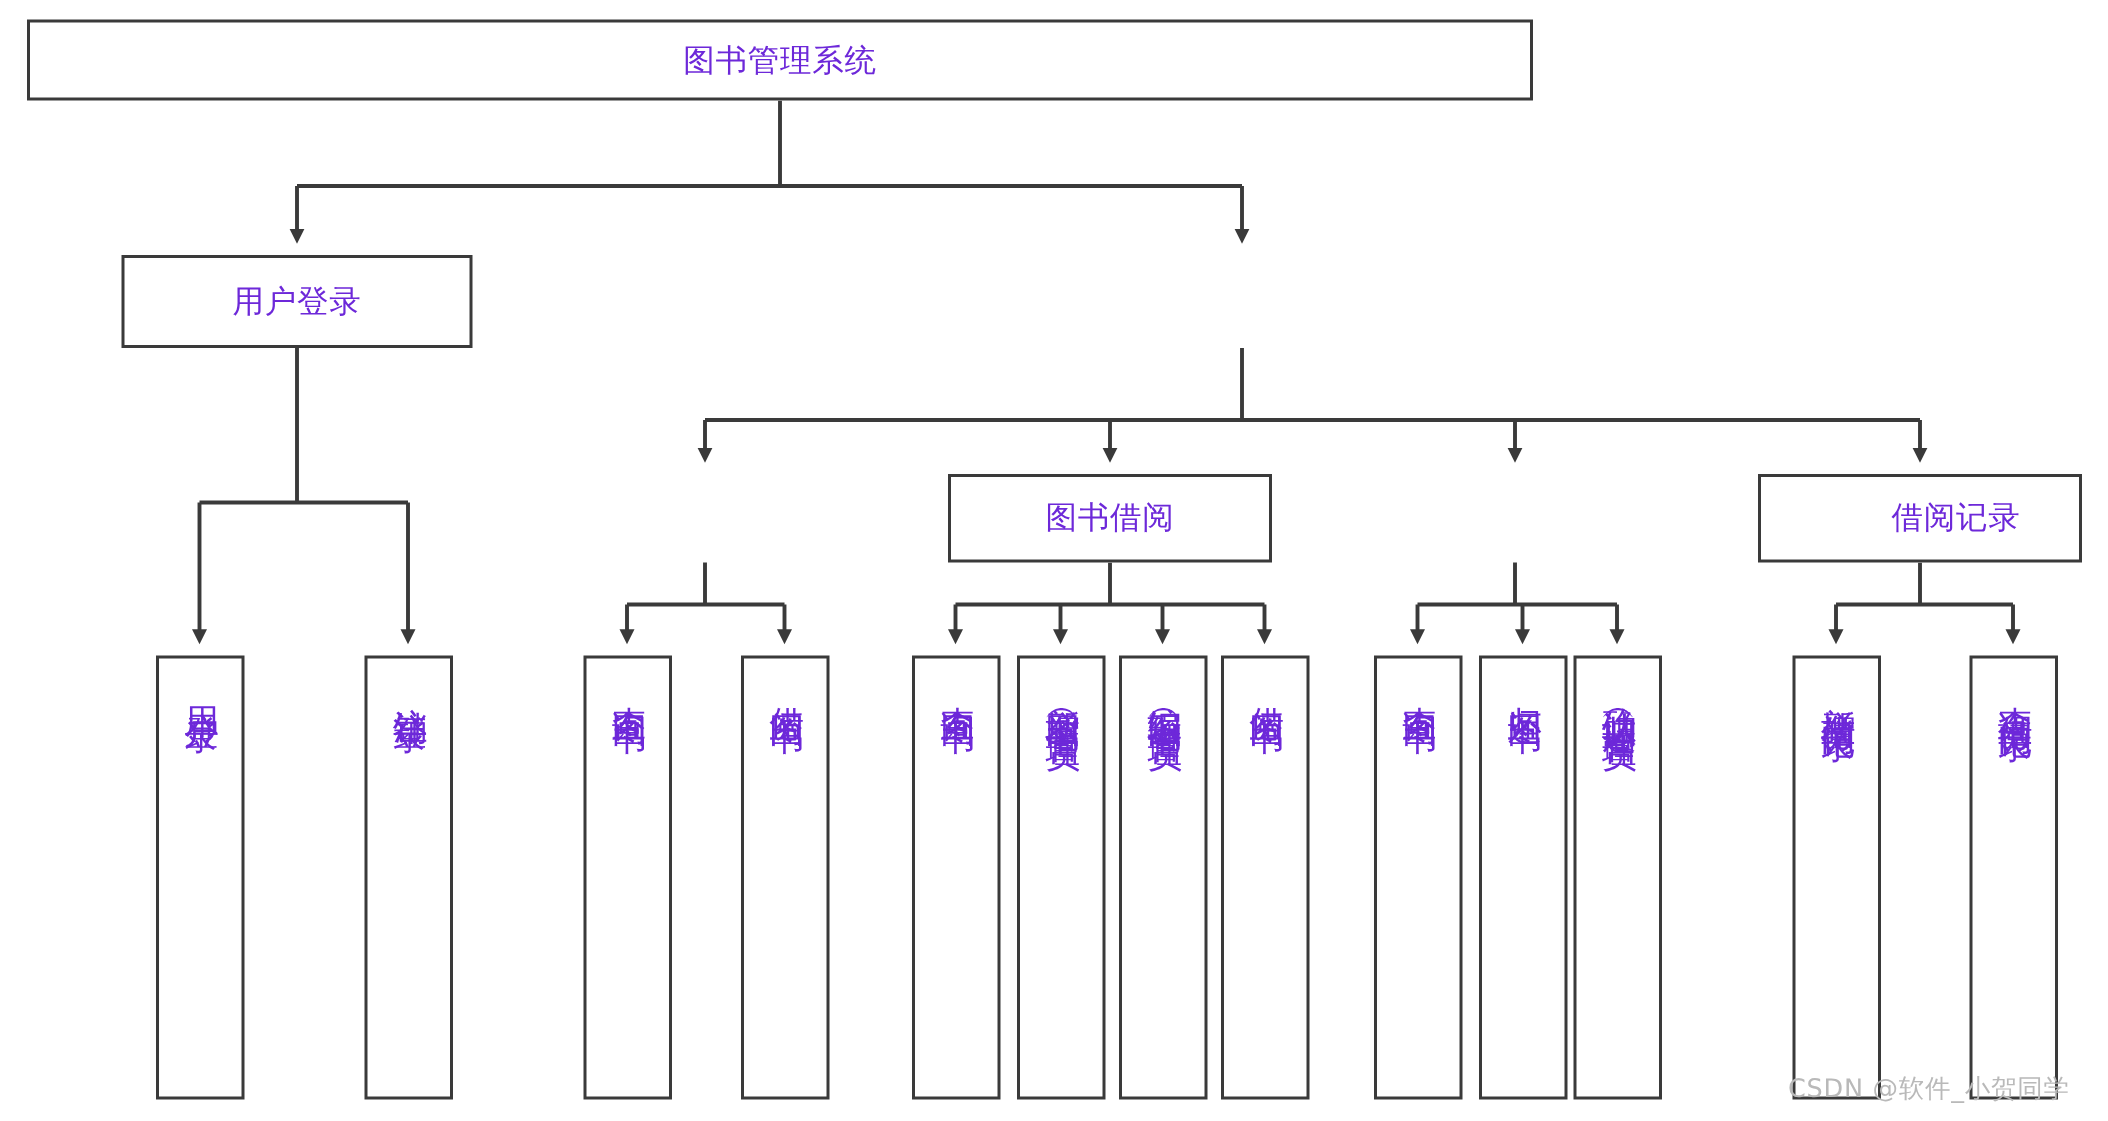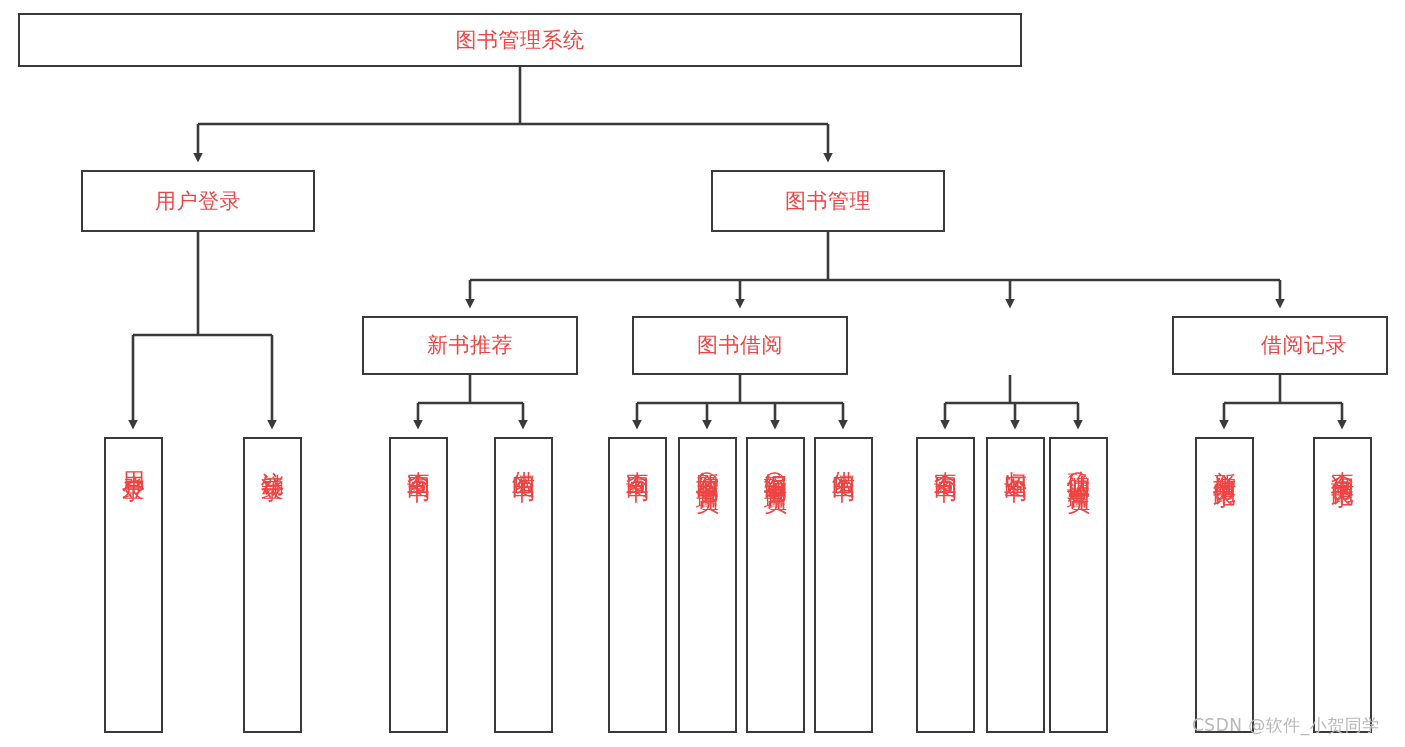--- a/index.html
+++ b/index.html
@@ -31,21 +31,21 @@
     box-sizing: border-box;
     background: #ffffff;
     border: 2.5px solid #3a3a3a;
     display: flex;
     align-items: center;
     justify-content: center;
     z-index: 2;
   }
   .node-label {
     font-size: 21px;
-    color: #ef4444;
+    color: #6d28d9;
     line-height: 1.15;
     letter-spacing: 0.5px;
     white-space: nowrap;
     text-align: center;
   }
   .node-box.vertical {
     align-items: flex-start;
     justify-content: center;
     padding-top: 14px;
   }
@@ -124,27 +124,21 @@
     </g>
   </svg>
 
   <div class="node-box" style="left:18px; top:13px; width:1004px; height:54px;">
     <span class="node-label">图书管理系统</span>
   </div>
 
   <div class="node-box" style="left:81px; top:170px; width:234px; height:62px;">
     <span class="node-label">用户登录</span>
   </div>
-  <div class="node-box" style="left:711px; top:170px; width:234px; height:62px;">
-    <span class="node-label">图书管理</span>
-  </div>
 
-  <div class="node-box" style="left:362px; top:316px; width:216px; height:59px;">
-    <span class="node-label">新书推荐</span>
-  </div>
   <div class="node-box" style="left:632px; top:316px; width:216px; height:59px;">
     <span class="node-label">图书借阅</span>
   </div>
   <div class="node-box" style="left:1172px; top:316px; width:216px; height:59px;padding-left:48px;">
     <span class="node-label">借阅记录</span>
   </div>
 
   <div class="node-box vertical" style="left:104px; top:437px; width:59px; height:296px;">
     <span class="node-label">用户登录</span>
   </div>

